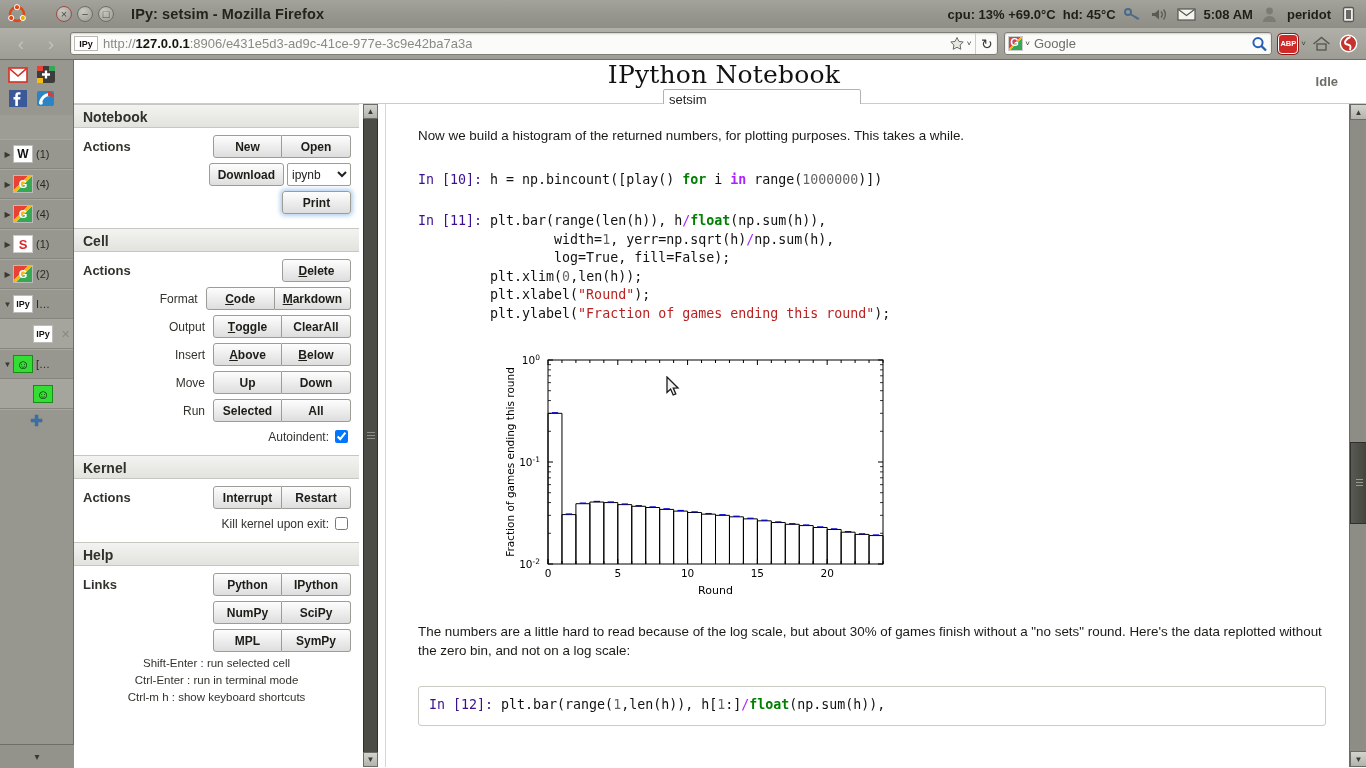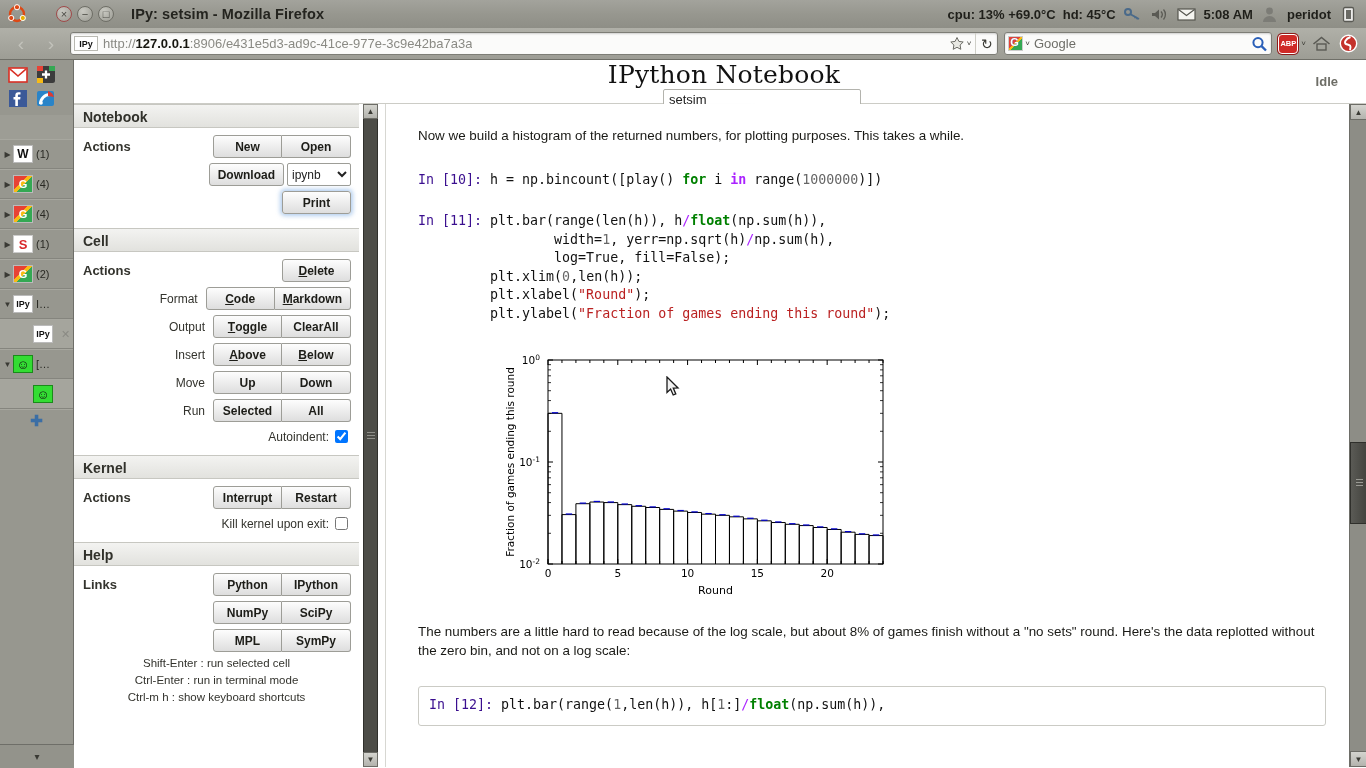--- a/index.html
+++ b/index.html
@@ -917,21 +917,21 @@
                     <line x1="358.8625" y1="191.81646964102316" x2="365.2625" y2="191.81646964102316" stroke="#0000cc" stroke-width="1.2"></line>
                     <path d="M369.0416666666667 222 L369.0416666666667 193.56713270281145 L383 193.56713270281145 L383 222" fill="none" stroke="#000000" stroke-width="1"></path>
                     <line x1="372.8208333333334" y1="192.96713270281145" x2="379.22083333333336" y2="192.96713270281145" stroke="#0000cc" stroke-width="1.2"></line>
                   </g>
                   <text x="215.5" y="252" font-size="11" font-family="&quot;DejaVu Sans&quot;, sans-serif" fill="#000" text-anchor="middle">Round</text>
                   <text x="14" y="120" font-size="10.5" font-family="&quot;DejaVu Sans&quot;, sans-serif" fill="#000" text-anchor="middle" transform="rotate(-90 14 120)">Fraction of games ending this round</text>
                 </svg>
             </div>
           </div>
 
-          <div class="mdtext">The numbers are a little hard to read because of the log scale, but about 8% of games finish without a "no sets" round. Here's the data replotted without the zero bin, and not on a log scale:</div>
+          <div class="mdtext">The numbers are a little hard to read because of the log scale, but about 30% of games finish without a "no sets" round. Here's the data replotted without the zero bin, and not on a log scale:</div>
 
           <div class="boxedcell">
             <div class="prompt-row">
               <span class="prompt">In [12]:</span>
               <span class="codetext">plt.bar(range(<span class="num">1</span>,len(h)), h[<span class="num">1</span>:]<span class="op">/</span><span class="k">float</span>(np.sum(h)),</span>
             </div>
           </div>
 
         </div>
       </div>

